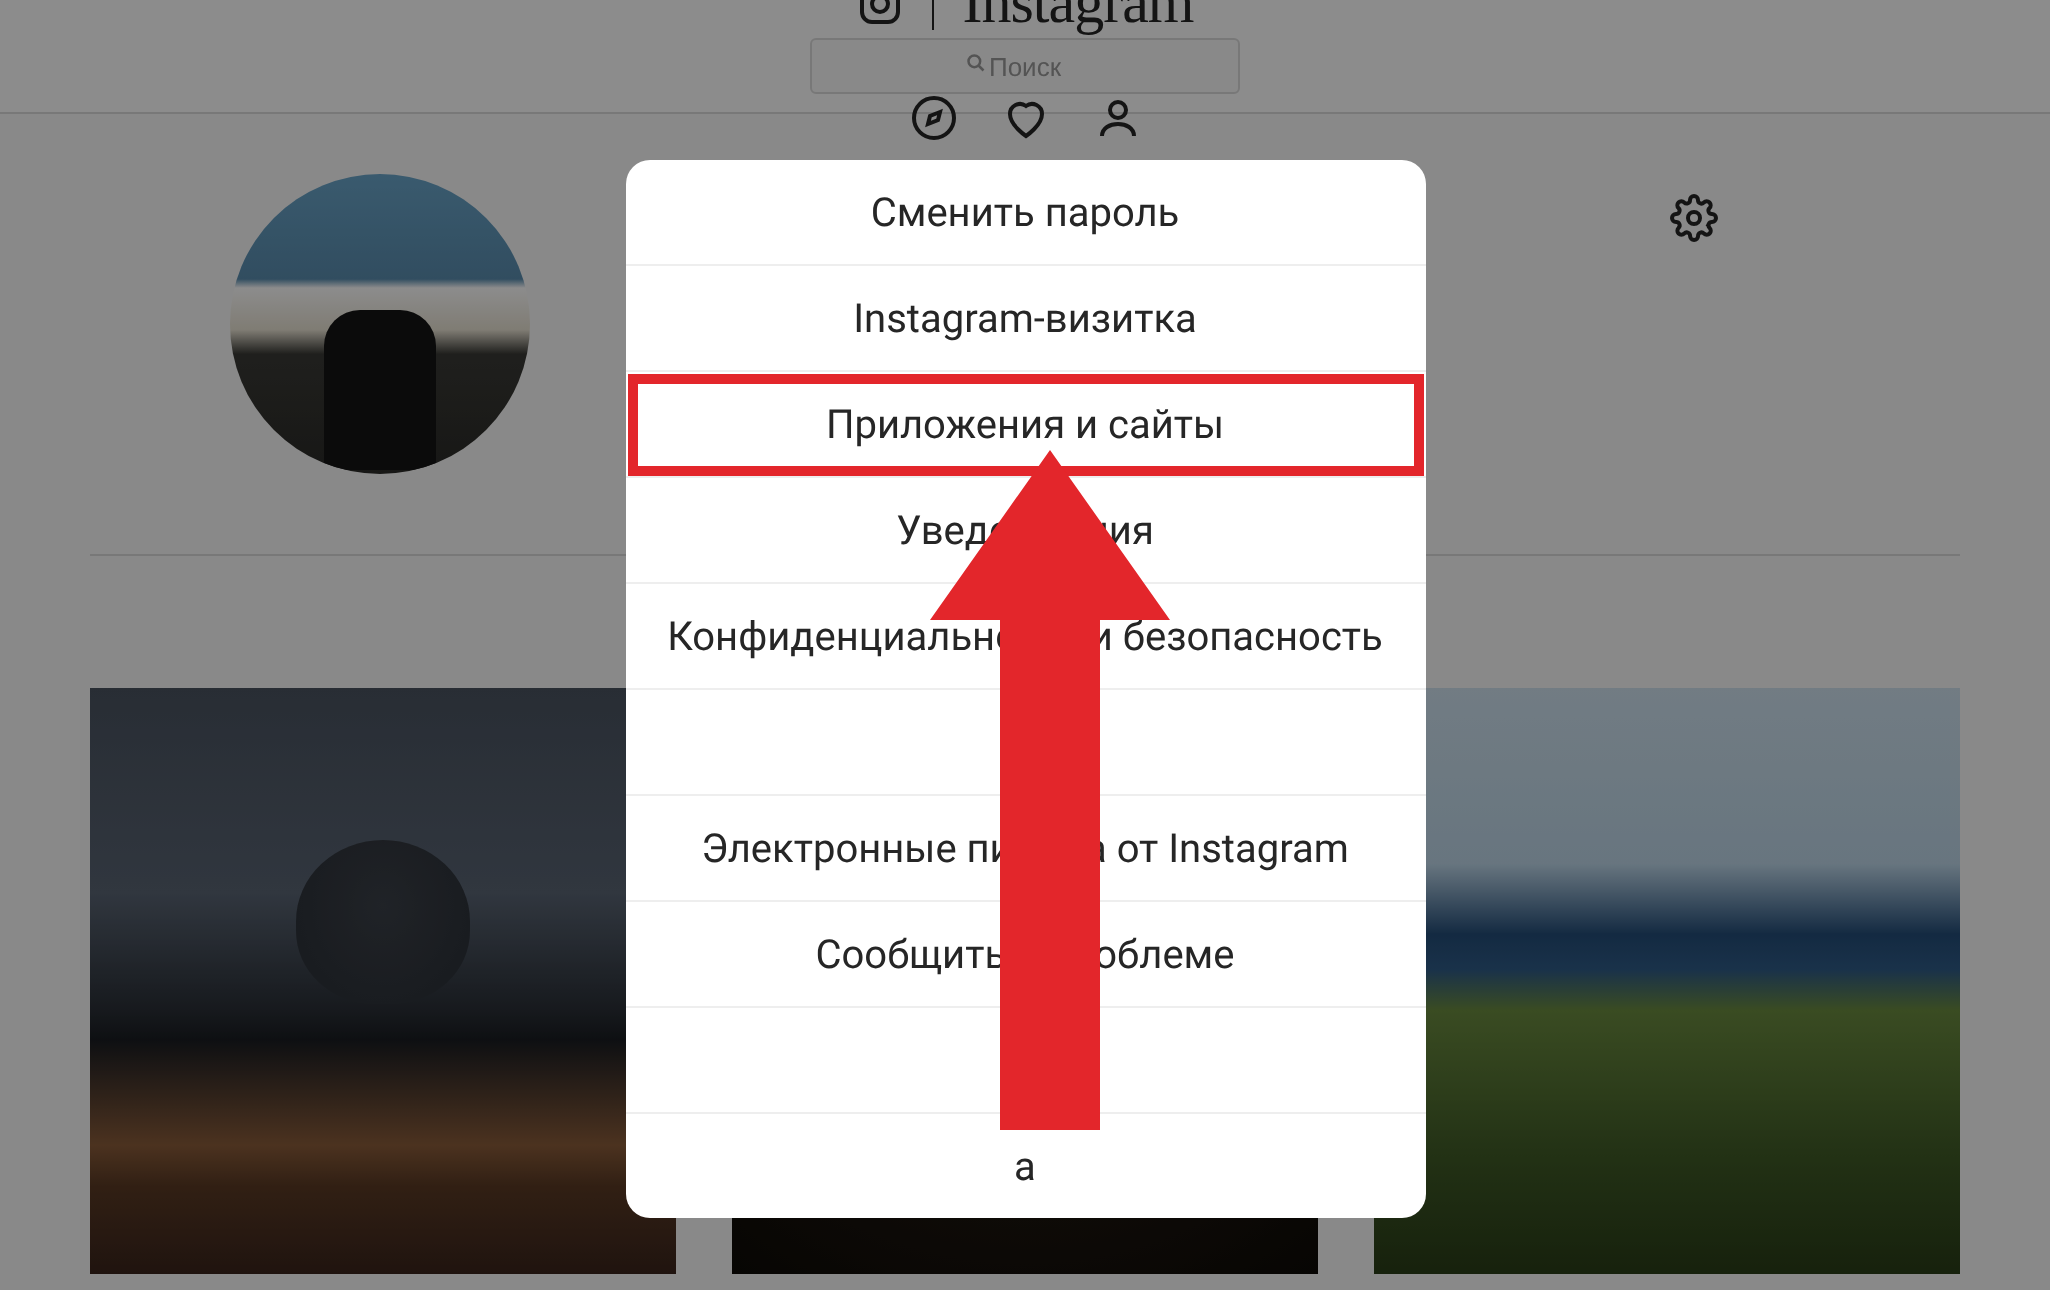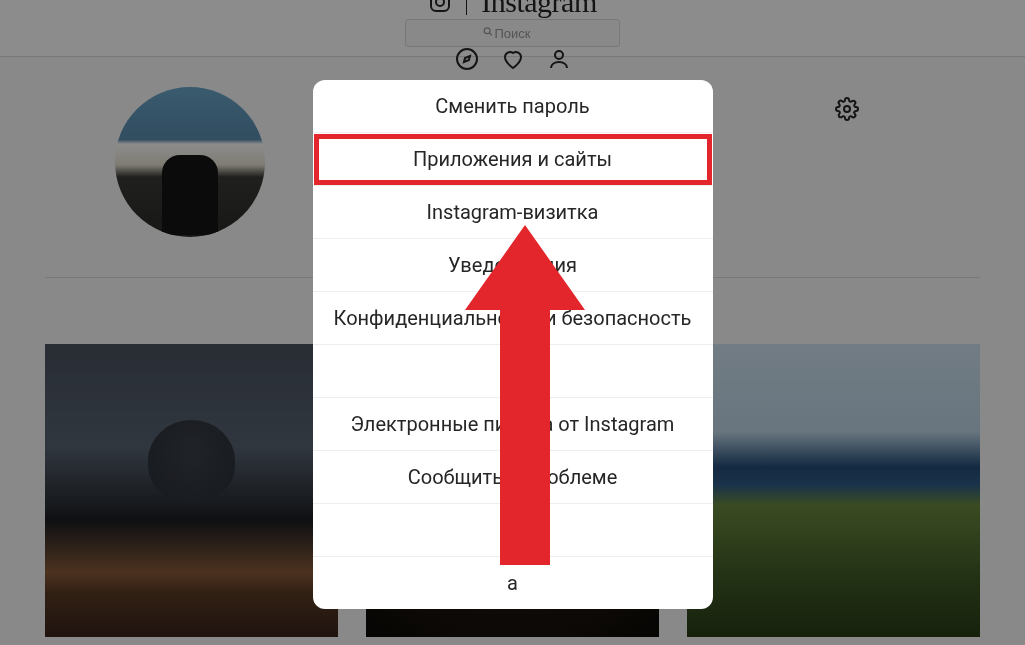--- a/index.html
+++ b/index.html
@@ -256,22 +256,22 @@
 <div class="grid">
   <div class="post post1"></div>
   <div class="post post2"></div>
   <div class="post post3"></div>
 </div>
 
 <div class="dim"></div>
 
 <div class="modal" id="modal">
     <div class="modal-item">Сменить пароль</div>
+    <div class="modal-item">Instagram-визитка</div>
     <div class="modal-item highlighted">Приложения и сайты</div>
-    <div class="modal-item">Instagram-визитка</div>
     <div class="modal-item">Уведомления</div>
     <div class="modal-item">Конфиденциальность и безопасность</div>
     <div class="modal-item">ии</div>
     <div class="modal-item">Электронные письма от Instagram</div>
     <div class="modal-item">Сообщить о проблеме</div>
     <div class="modal-item">и</div>
     <div class="modal-item">а</div>
   </div>
 
 <svg class="arrow" width="120" height="340" viewBox="0 0 120 340">

